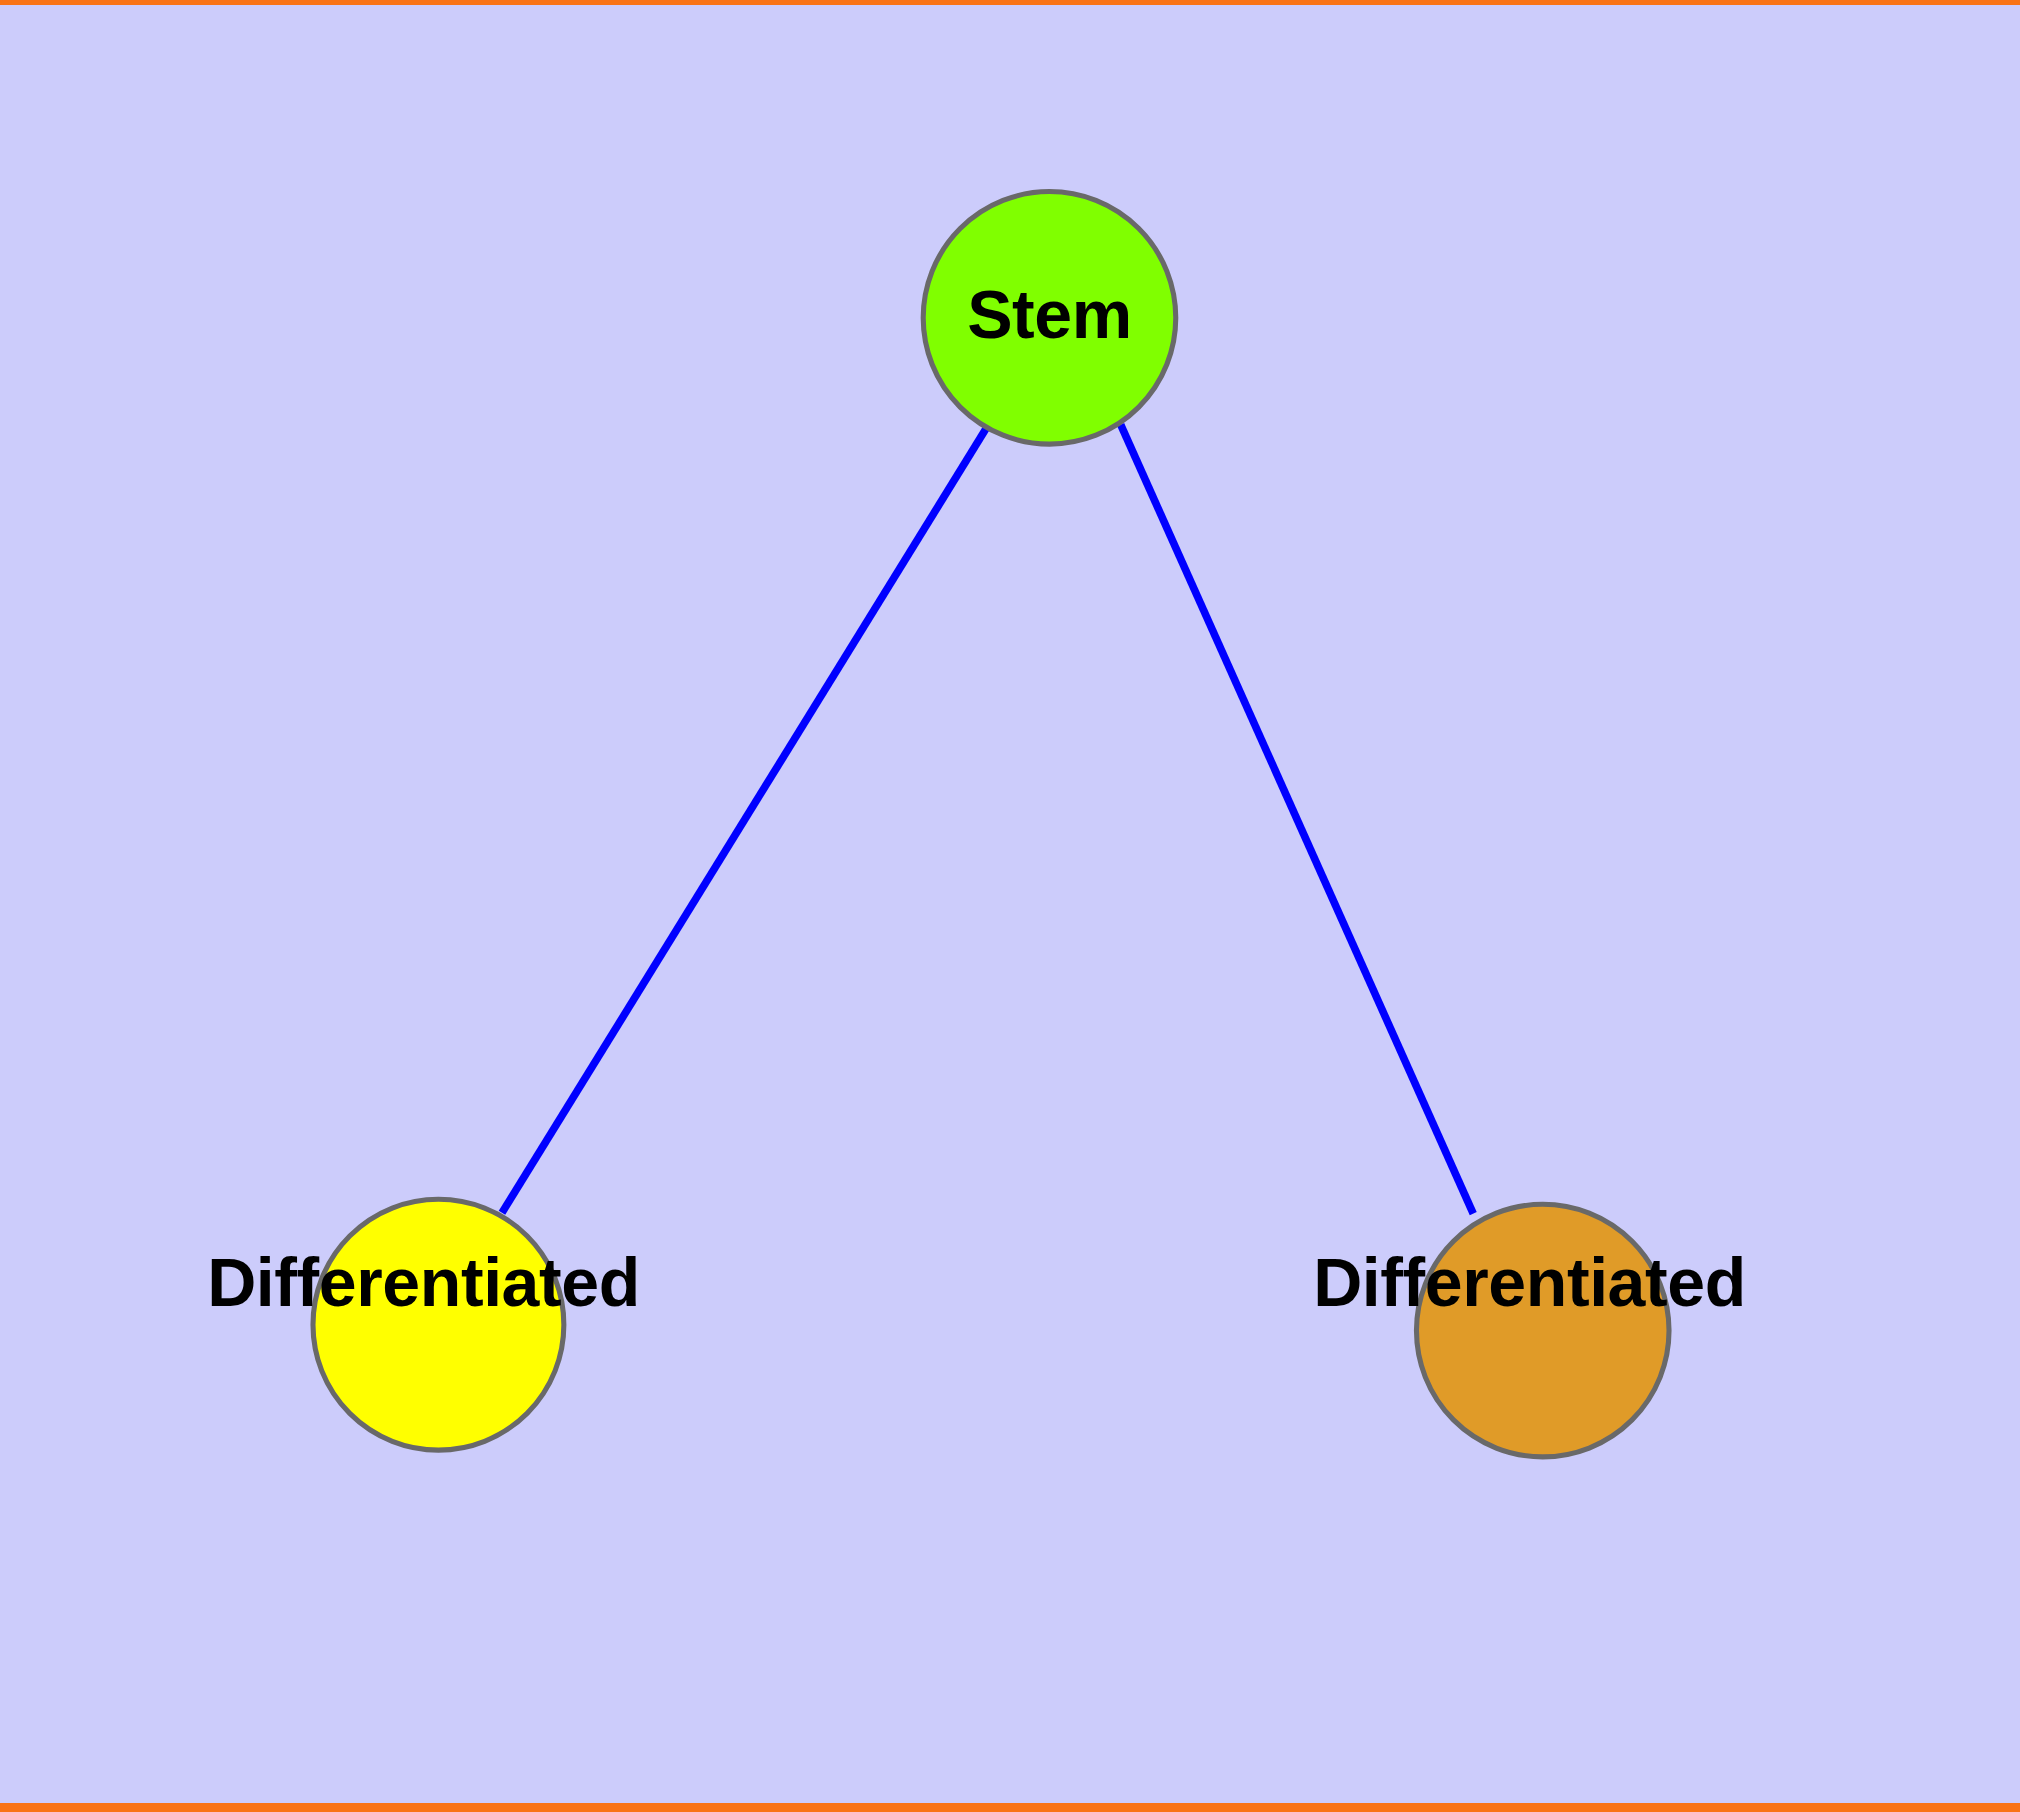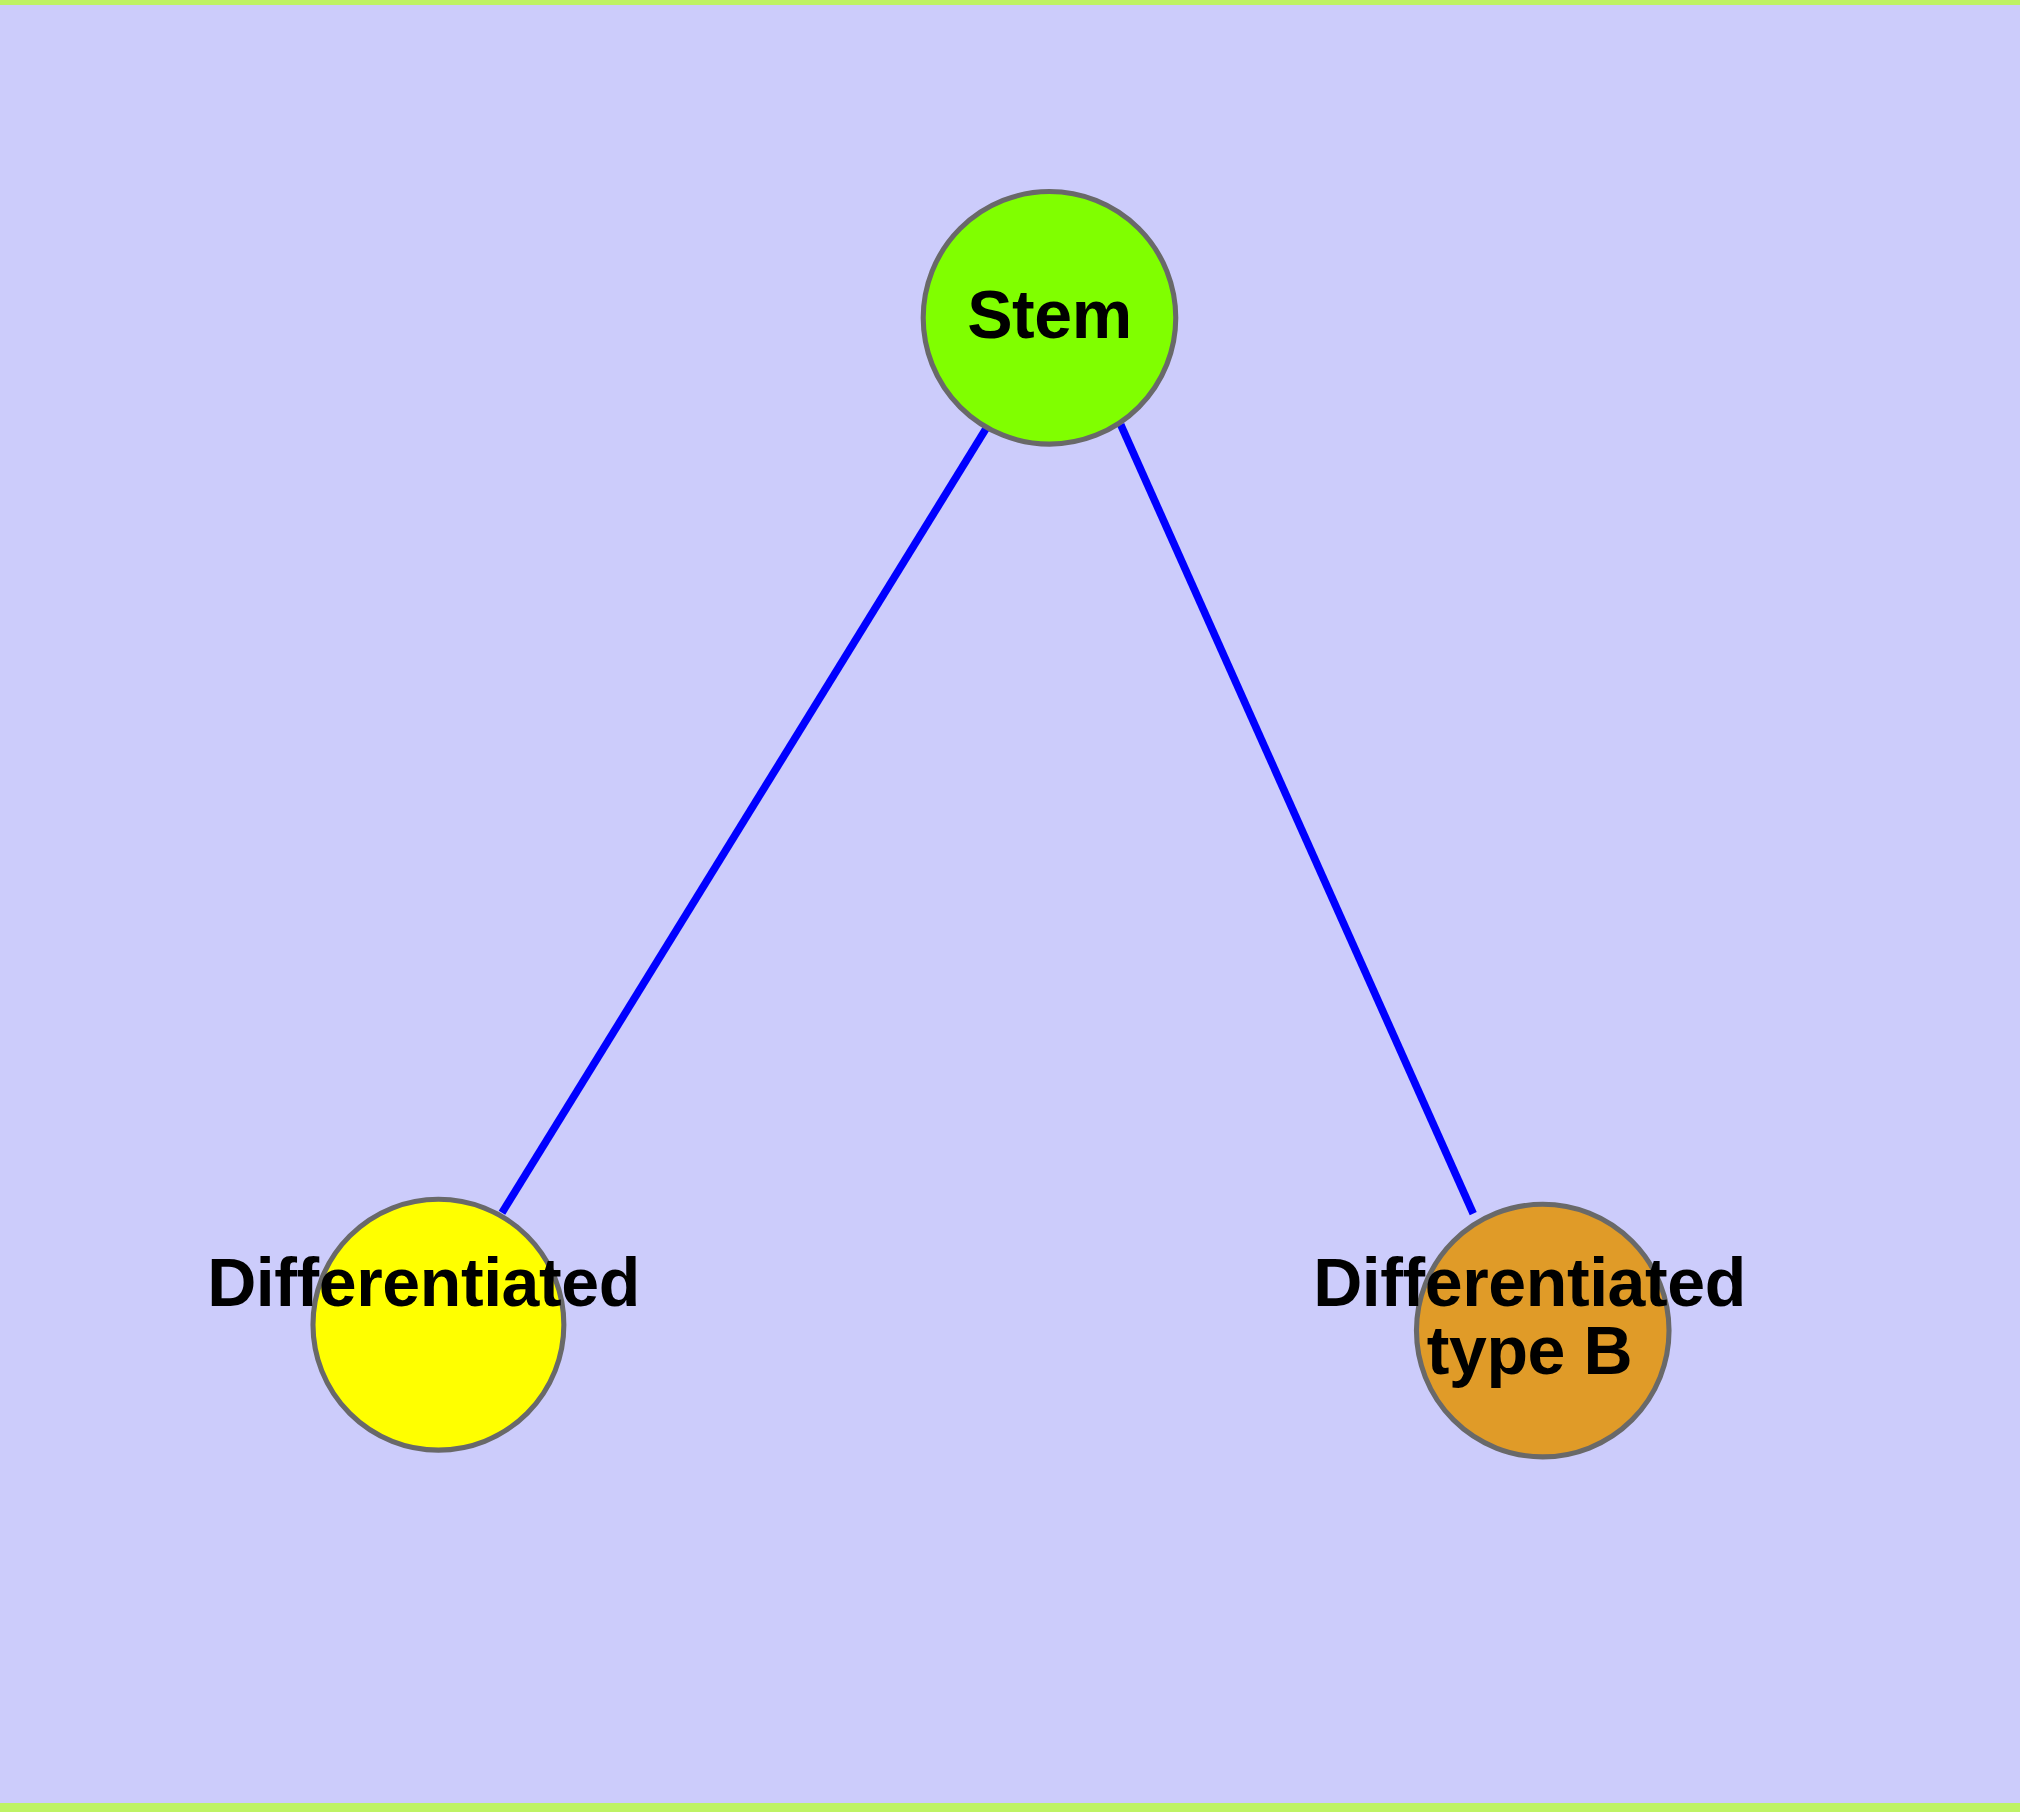--- a/index.html
+++ b/index.html
@@ -4,21 +4,21 @@
 <style>
   html, body {
     margin: 0;
     padding: 0;
     background: #ffffff;
   }
   #canvas {
     position: relative;
     width: 2021px;
     height: 1812px;
-    background: #bef264;
+    background: #f97316;
     overflow: hidden;
     font-family: "Liberation Sans", sans-serif;
   }
   #plot-area {
     position: absolute;
     left: 0px;
     top: 5.1px;
     width: 2021px;
     height: 1798px;
     background: #ccccfb;
@@ -77,16 +77,16 @@
       <circle cx="1238" cy="375" r="149" fill="#80ff00" stroke="#696969" stroke-width="6"></circle>
       <circle cx="517" cy="1563" r="148" fill="#ffff00" stroke="#696969" stroke-width="6"></circle>
       <circle cx="1820" cy="1570" r="149" fill="#e09b28" stroke="#696969" stroke-width="6"></circle>
     </g>
   </svg>
 
   <div class="node-label" id="label-stem">Stem</div>
 
   <div class="node-label" id="label-diff-a"><span>Differentiated</span><br></div>
 
-  <div class="node-label" id="label-diff-b"><span>Differentiated</span><br><span>type B</span></div>
+  <div class="node-label" id="label-diff-b"><span>Differentiated</span><br></div>
 
 </div>
 
 
 </body></html>

